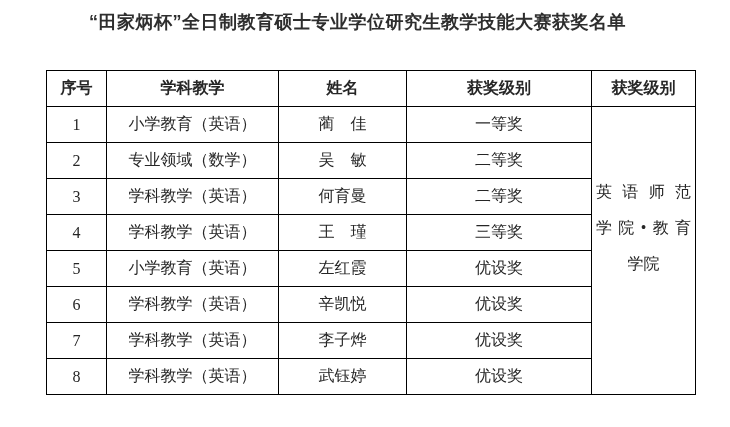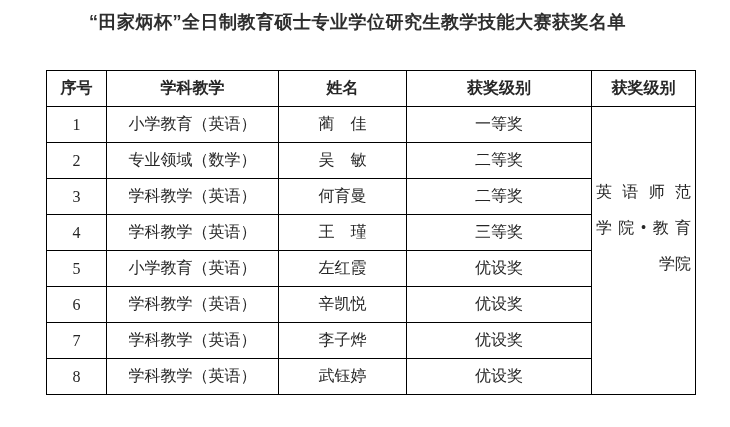--- a/index.html
+++ b/index.html
@@ -76,21 +76,21 @@
   }
 
   .college-block {
     transform: translateY(-23px);
   }
 
   .college-line {
     font-size: 16px;
     line-height: 36px;
     color: #262626;
-    text-align: right;
+    text-align: center;
   }
 
   .college-line.justified {
     text-align: justify;
     text-align-last: justify;
     text-justify: inter-character;
   }
 </style>
 </head>
 <body>

